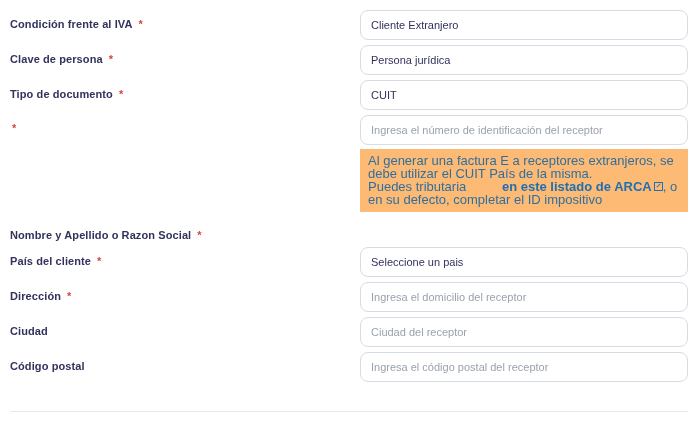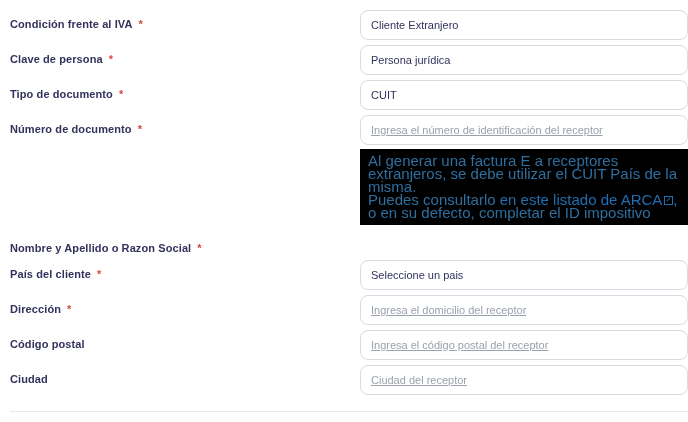--- a/index.html
+++ b/index.html
@@ -81,39 +81,39 @@
     display: flex;
     align-items: center;
     padding: 0 10px;
     font-size: 11px;
     color: #32325d;
     overflow: hidden;
     white-space: nowrap;
   }
   .input.placeholder {
     color: #9aa2ad;
-    text-decoration: underline;
   }
   .select {
     justify-content: flex-start;
   }
   .notice {
     box-sizing: border-box;
     width: 100%;
-    background: #000000;
+    background: #fdba74;
     color: #2f6f9f;
-    font-size: 15px;
+    font-size: 13px;
     line-height: 13px;
     padding: 5px 8px 6px 8px;
     margin-top: 4px;
   }
   .notice a {
     color: #1f6fb2;
-    font-weight: normal;
+    font-weight: bold;
     text-decoration: none;
+    margin-left: 32px;
   }
   .ext-icon {
     display: inline-block;
     width: 7px;
     height: 7px;
     border: 1px solid #1f6fb2;
     border-top-width: 1px;
     position: relative;
     margin-left: 2px;
     vertical-align: 0px;
@@ -168,28 +168,27 @@
       <span class="label-text">Tipo de documento</span>
       <span class="req">*</span>
     </div>
     <div class="field-cell">
       <div class="input select">CUIT</div>
     </div>
   </div>
 
   <div class="row">
     <div class="label-cell">
-      <span class="label-text">Número de documento</span>
       <span class="req">*</span>
     </div>
     <div class="field-cell">
       <div class="input placeholder">Ingresa el número de identificación del receptor</div>
       <div class="notice">
         <span>Al generar una factura E a receptores extranjeros, se debe utilizar el CUIT País de la misma.</span><br>
-        <span>Puedes consultarlo </span><a href="#">en este listado de ARCA</a><span class="ext-icon"></span><span>, o en su defecto, completar el ID impositivo</span>
+        <span>Puedes tributaria </span><a href="#">en este listado de ARCA</a><span class="ext-icon"></span><span>, o en su defecto, completar el ID impositivo</span>
       </div>
     </div>
   </div>
 
   <div class="spacer-sm"></div>
 
   <div class="row rowgap">
   </div>
 
   <div class="row rowgap">
@@ -214,30 +213,30 @@
       <span class="label-text">Dirección</span>
       <span class="req">*</span>
     </div>
     <div class="field-cell">
       <div class="input placeholder">Ingresa el domicilio del receptor</div>
     </div>
   </div>
 
   <div class="row rowgap">
     <div class="label-cell">
+      <span class="label-text">Ciudad</span>
+    </div>
+    <div class="field-cell">
+      <div class="input placeholder">Ciudad del receptor</div>
+    </div>
+  </div>
+
+  <div class="row rowgap">
+    <div class="label-cell">
       <span class="label-text">Código postal</span>
     </div>
     <div class="field-cell">
       <div class="input placeholder">Ingresa el código postal del receptor</div>
-    </div>
-  </div>
-
-  <div class="row rowgap">
-    <div class="label-cell">
-      <span class="label-text">Ciudad</span>
-    </div>
-    <div class="field-cell">
-      <div class="input placeholder">Ciudad del receptor</div>
     </div>
   </div>
 
   <div class="bottom-rule"></div>
 </div>
 
 </body></html>

